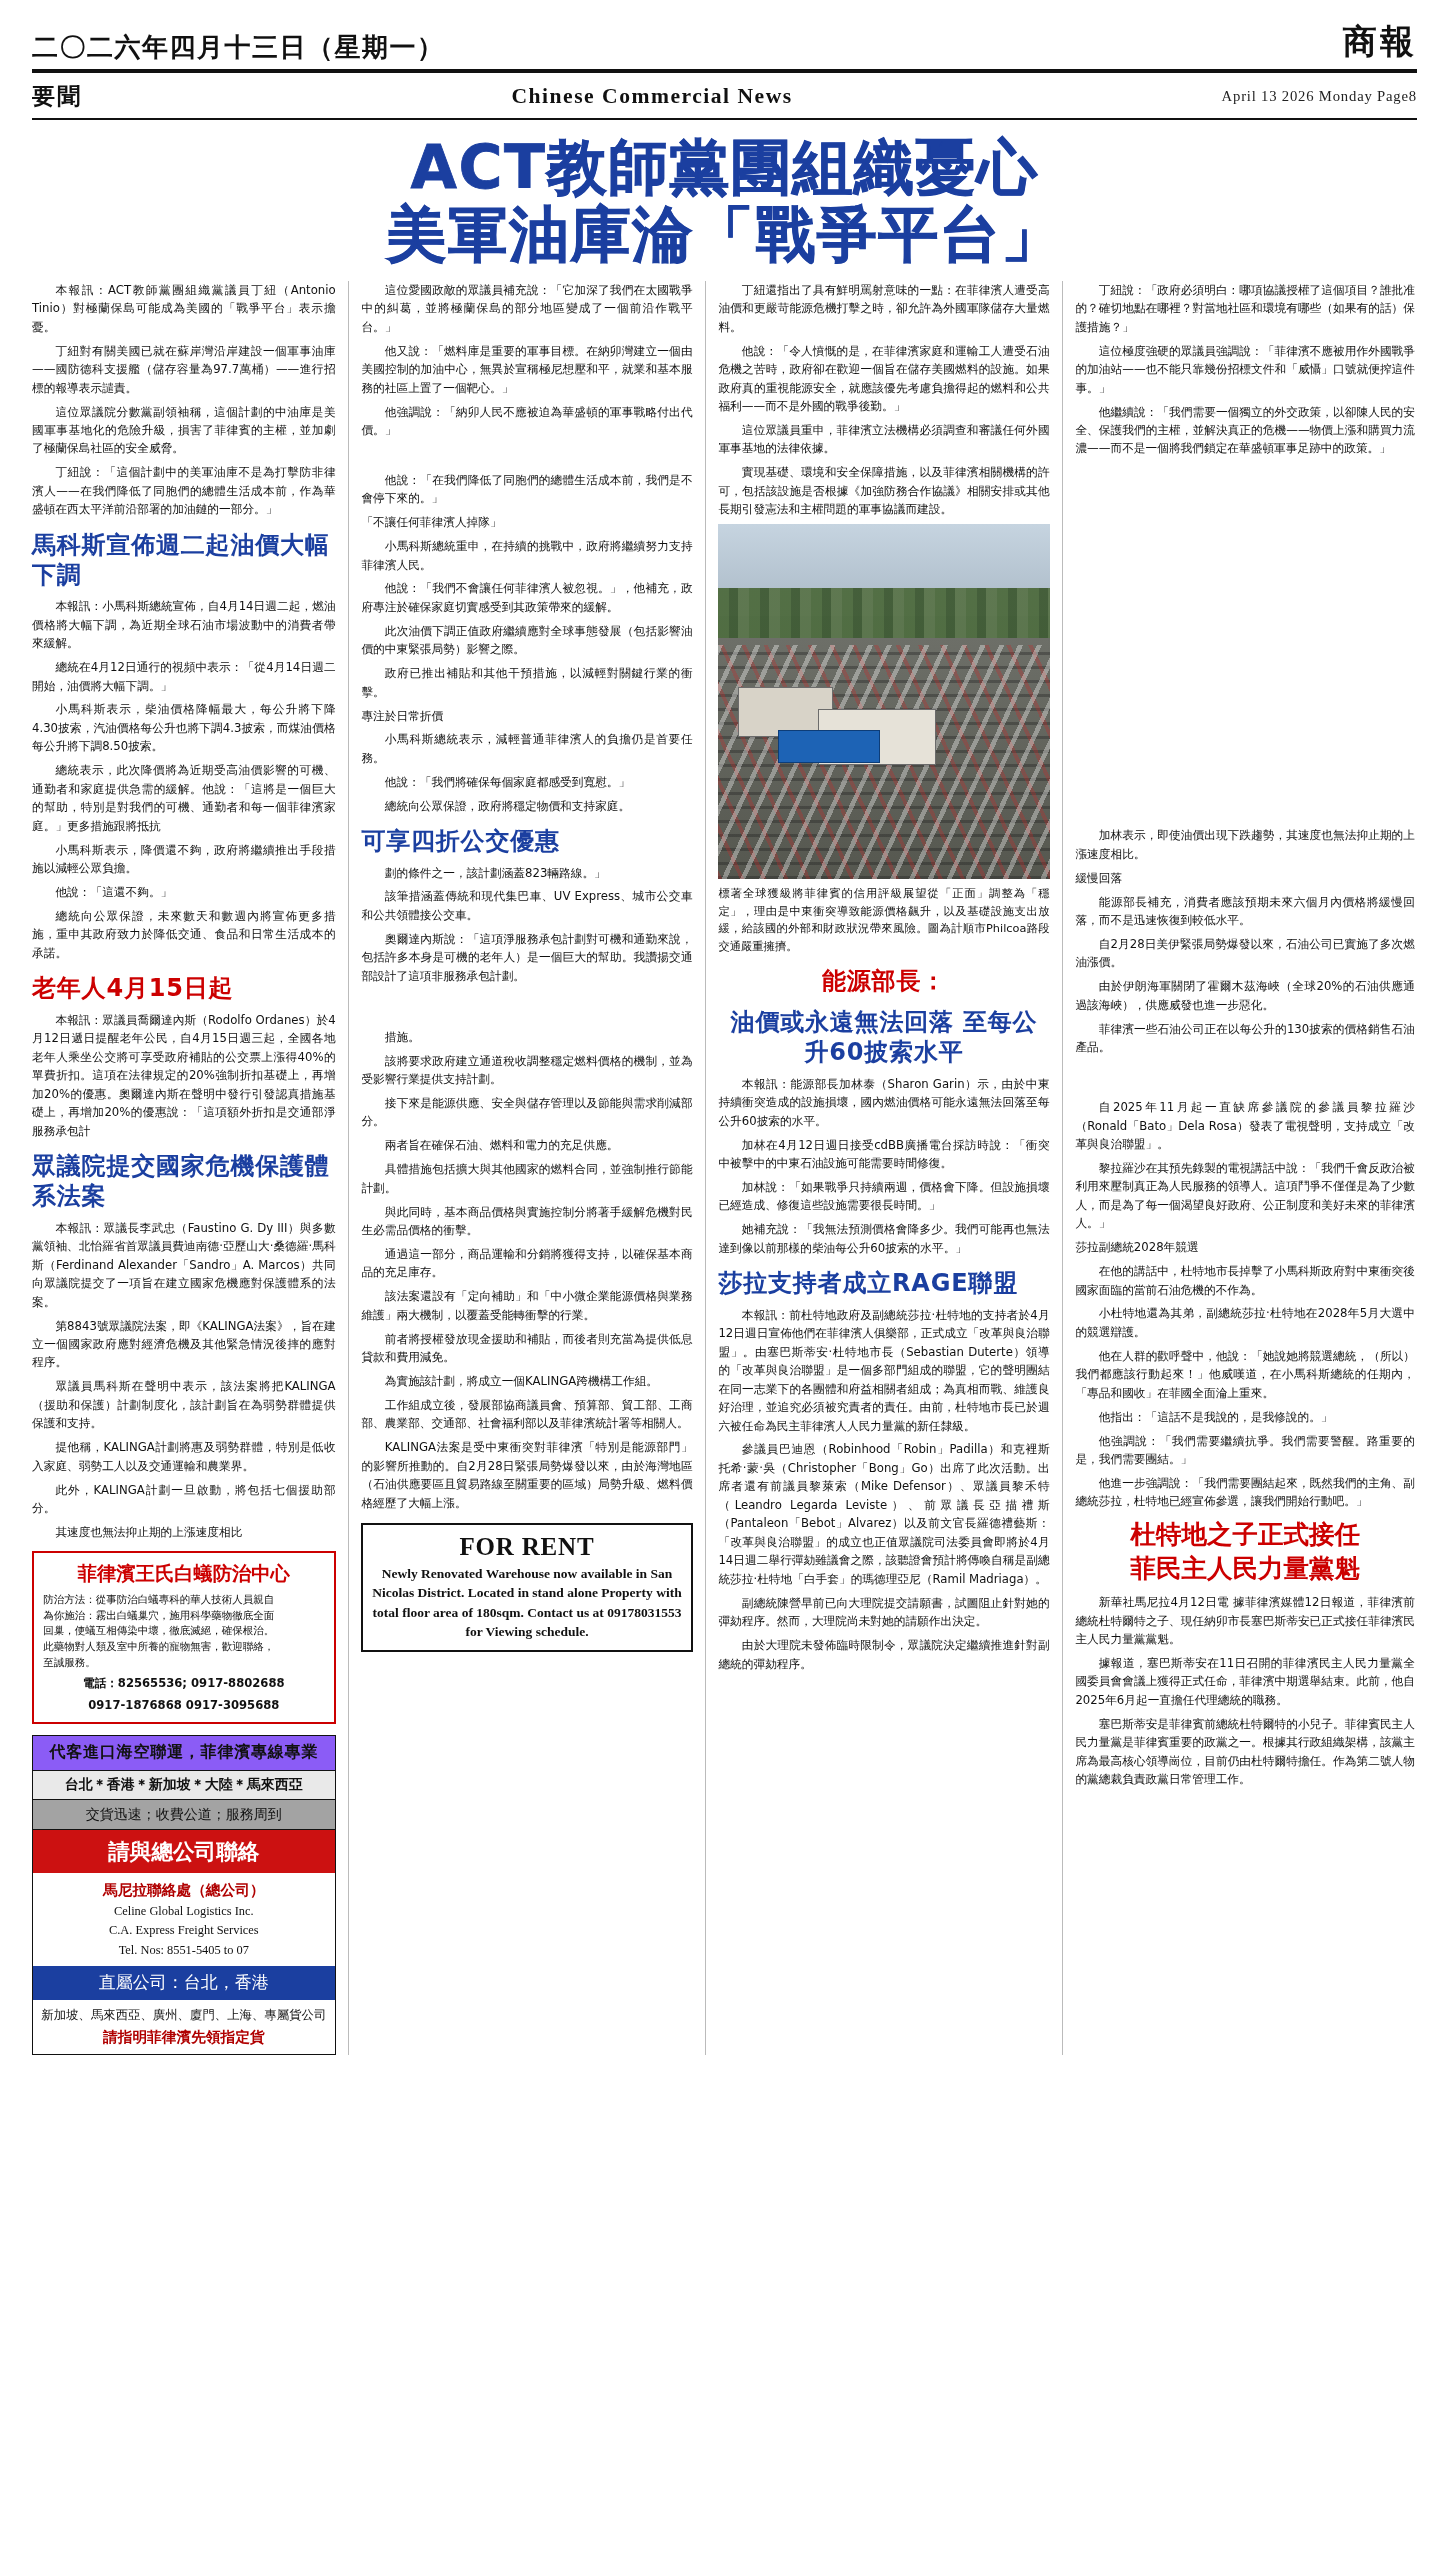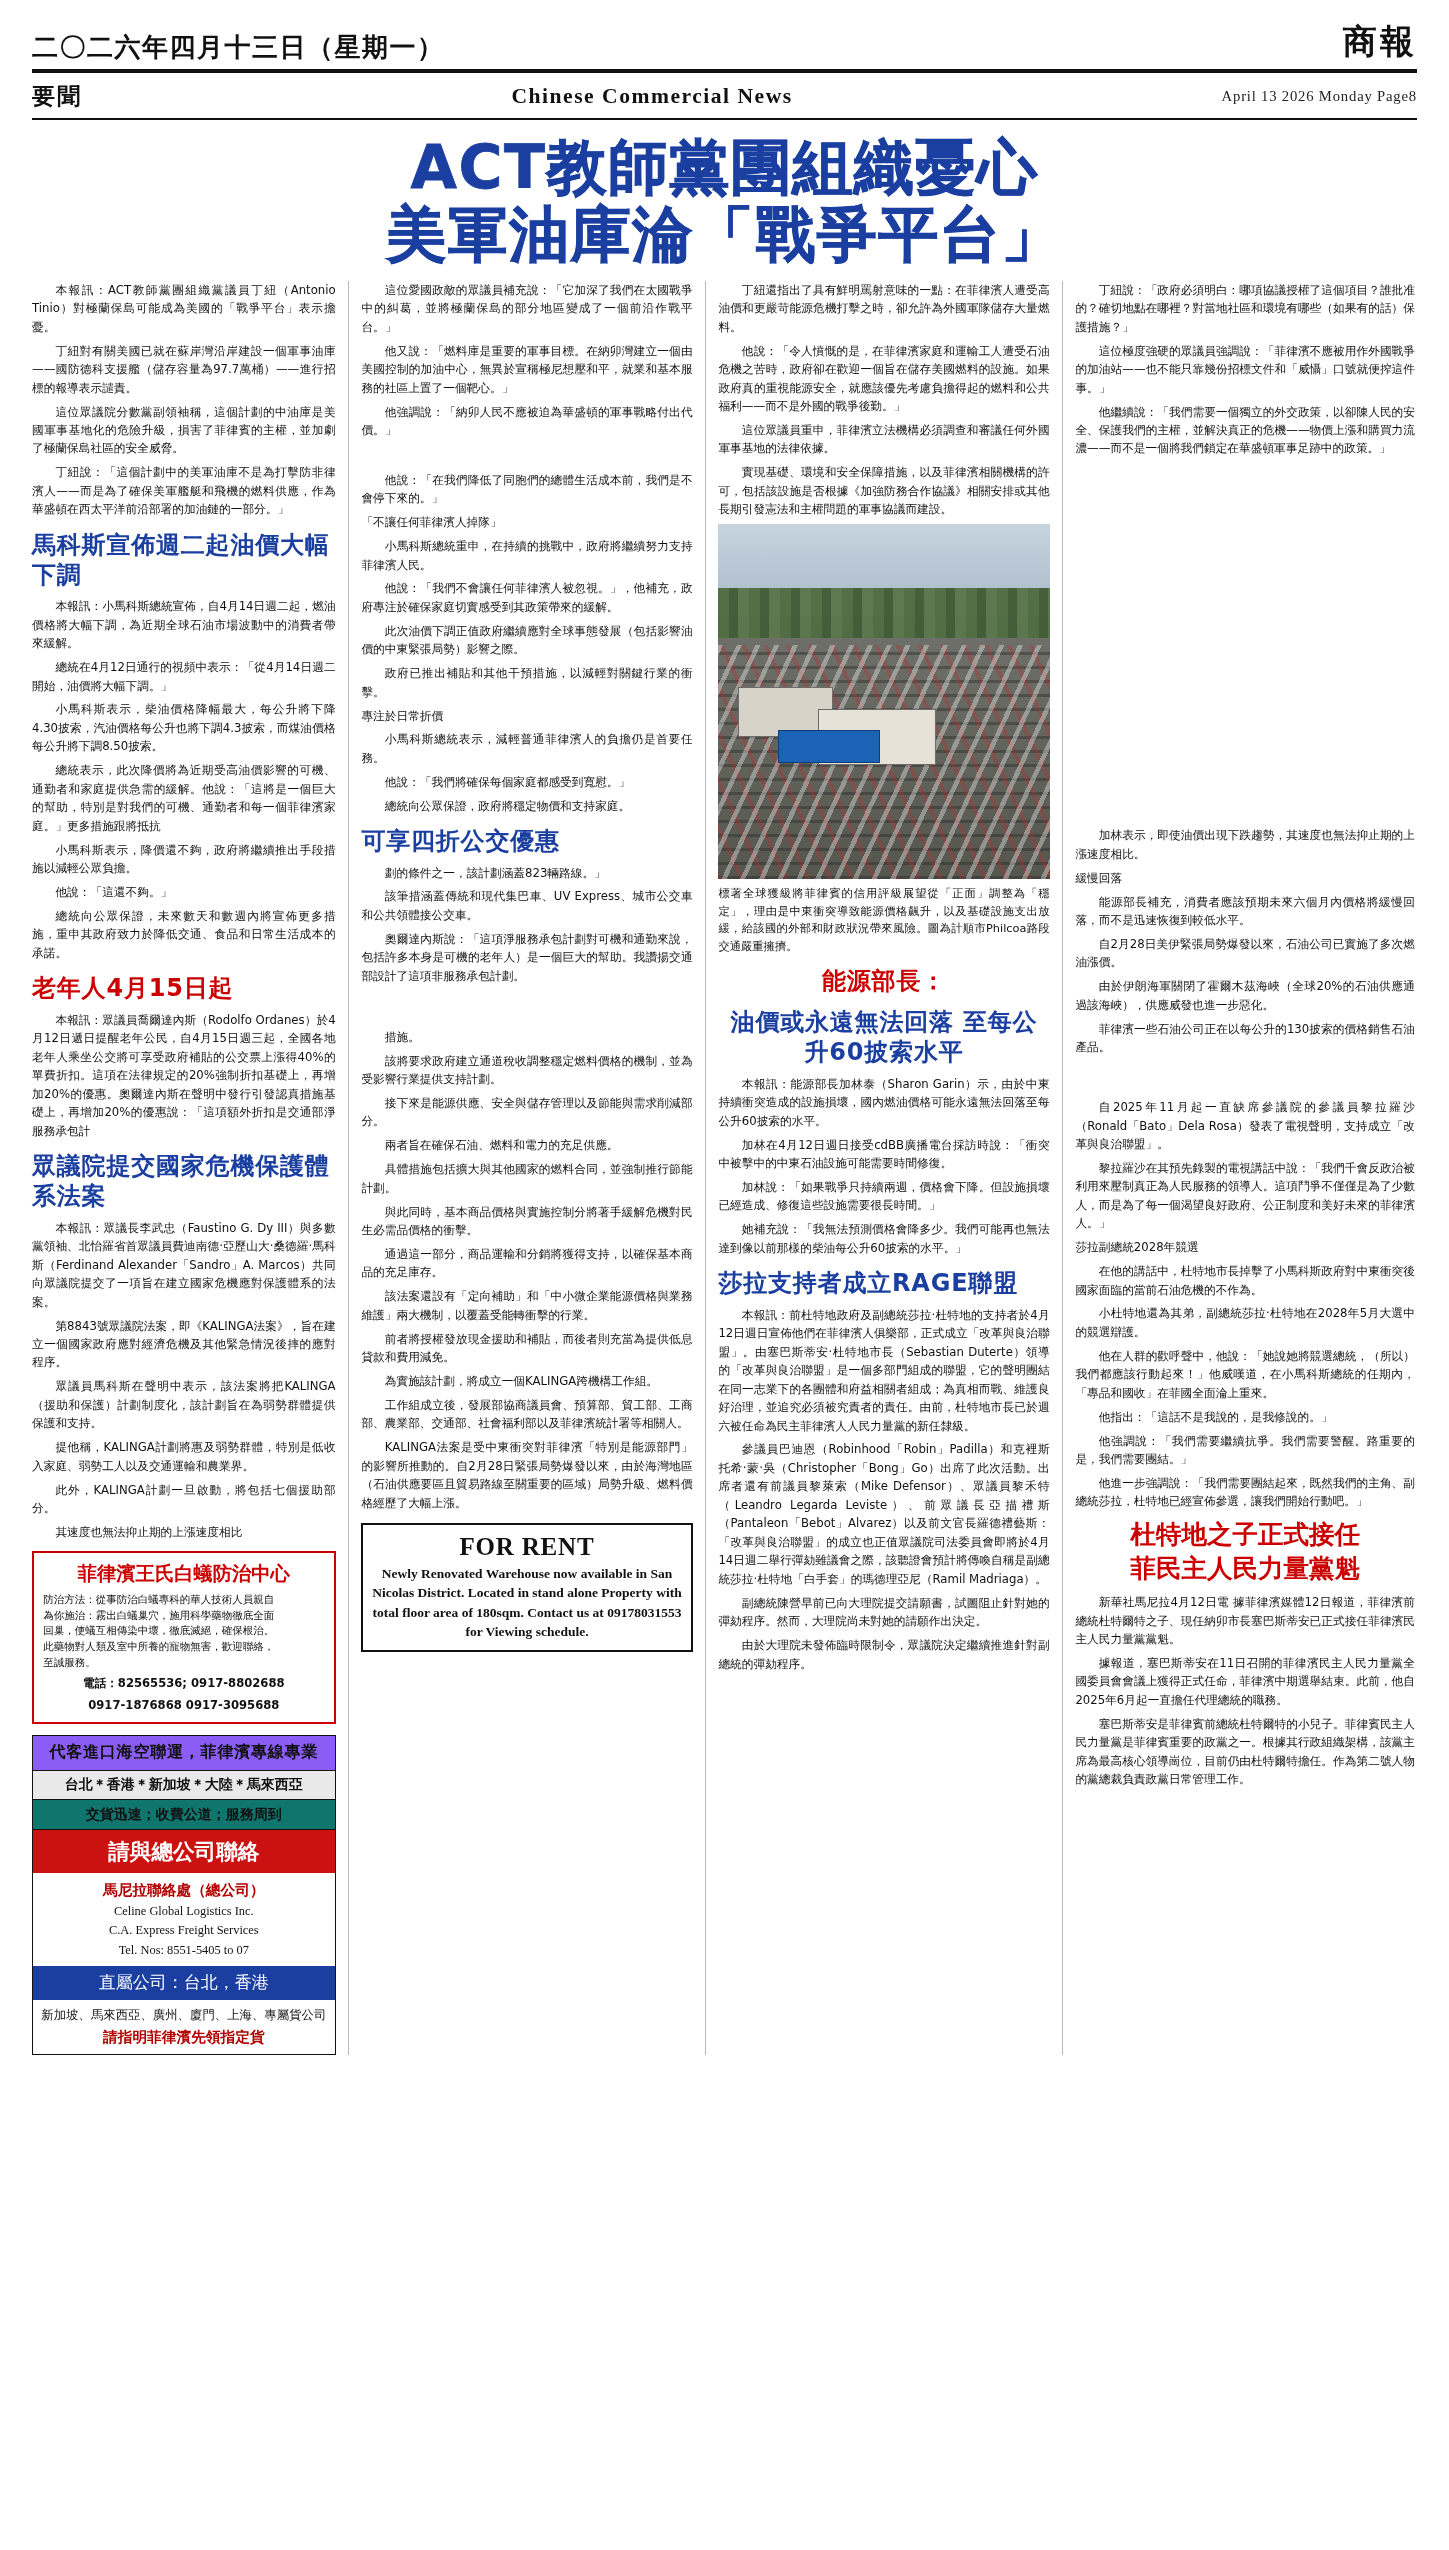--- a/index.html
+++ b/index.html
@@ -140,21 +140,21 @@
   
   .ad-log{margin-top:10.8px;border:1.5px solid #111;box-sizing:border-box;}
   .ad-log .hdr{
     background:#8b5cf6;color:#111;font-family:"DejaVu Sans",sans-serif;font-weight:700;
     font-size:16px;text-align:center;padding:6.2px 0;letter-spacing:0.8px;border-bottom:0.8px solid #111;
   }
   .ad-log .row1{
     background:#e9e9e9;text-align:center;font-family:"DejaVu Sans",sans-serif;font-size:14px;font-weight:700;padding:5.4px 0;border-bottom:0.8px solid #111;
   }
   .ad-log .row2{
-    background:#0f766e;text-align:center;font-family:"DejaVu Sans",sans-serif;font-size:14px;font-weight:700;padding:5.4px 0;border-bottom:0.8px solid #111;
+    background:#a3a3a3;text-align:center;font-family:"DejaVu Sans",sans-serif;font-size:14px;font-weight:400;padding:5.4px 0;border-bottom:0.8px solid #111;
   }
   .ad-log .red{
     background:#cc1111;color:#fff;text-align:center;font-family:"DejaVu Sans",sans-serif;font-weight:700;font-size:21.6px;padding:7px 0;
   }
   .ad-log .mid{
     background:#fff;text-align:center;padding:6.2px 3.1px;font-family:"Liberation Serif",serif;font-size:12.4px;line-height:1.55;
   }
   .ad-log .mid .cnname{font-family:Liberation Sans, sans-serif;font-size:14.7px;font-weight:700;color:#b00000;}
   .ad-log .blue{
     background:#1b3fa0;color:#fff;text-align:center;font-family:"DejaVu Sans",sans-serif;font-weight:400;font-size:17px;padding:5.4px 0;
@@ -198,21 +198,21 @@
     <div class="l1">ACT教師黨團組織憂心</div>
     <div class="l2">美軍油庫淪「戰爭平台」</div>
   </div>
 
   <div class="body-wrap">
 
     <div class="col c1">
       <p class="cn">本報訊：ACT教師黨團組織黨議員丁紐（Antonio Tinio）對極蘭保島可能成為美國的「戰爭平台」表示擔憂。</p>
       <p class="cn">丁紐對有關美國已就在蘇岸灣沿岸建設一個軍事油庫——國防德科支援艦（儲存容量為97.7萬桶）——進行招標的報導表示譴責。</p>
       <p class="cn">這位眾議院分數黨副領袖稱，這個計劃的中油庫是美國軍事基地化的危險升級，損害了菲律賓的主權，並加劇了極蘭保島社區的安全威脅。</p>
-      <p class="cn">丁紐說：「這個計劃中的美軍油庫不是為打擊防非律濱人——而是為了確保美軍艦艇和飛機的燃料供應，作為華盛頓在西太平洋前沿部署的加油鏈的一部分。」</p>
+      <p class="cn">丁紐說：「這個計劃中的美軍油庫不是為打擊防非律濱人——在我們降低了同胞們的總體生活成本前，作為華盛頓在西太平洋前沿部署的加油鏈的一部分。」</p>
 
       <div class="sub-head">馬科斯宣佈週二起油價大幅下調</div>
 
       <p class="cn">本報訊：小馬科斯總統宣佈，自4月14日週二起，燃油價格將大幅下調，為近期全球石油市場波動中的消費者帶來緩解。</p>
       <p class="cn">總統在4月12日通行的視頻中表示：「從4月14日週二開始，油價將大幅下調。」</p>
       <p class="cn">小馬科斯表示，柴油價格降幅最大，每公升將下降4.30披索，汽油價格每公升也將下調4.3披索，而煤油價格每公升將下調8.50披索。</p>
       <p class="cn">總統表示，此次降價將為近期受高油價影響的可機、通勤者和家庭提供急需的緩解。他說：「這將是一個巨大的幫助，特別是對我們的可機、通勤者和每一個菲律濱家庭。」更多措施跟將抵抗</p>
       <p class="cn">小馬科斯表示，降價還不夠，政府將繼續推出手段措施以減輕公眾負擔。</p>
       <p class="cn">他說：「這還不夠。」</p>
       <p class="cn">總統向公眾保證，未來數天和數週內將宣佈更多措施，重申其政府致力於降低交通、食品和日常生活成本的承諾。</p>

